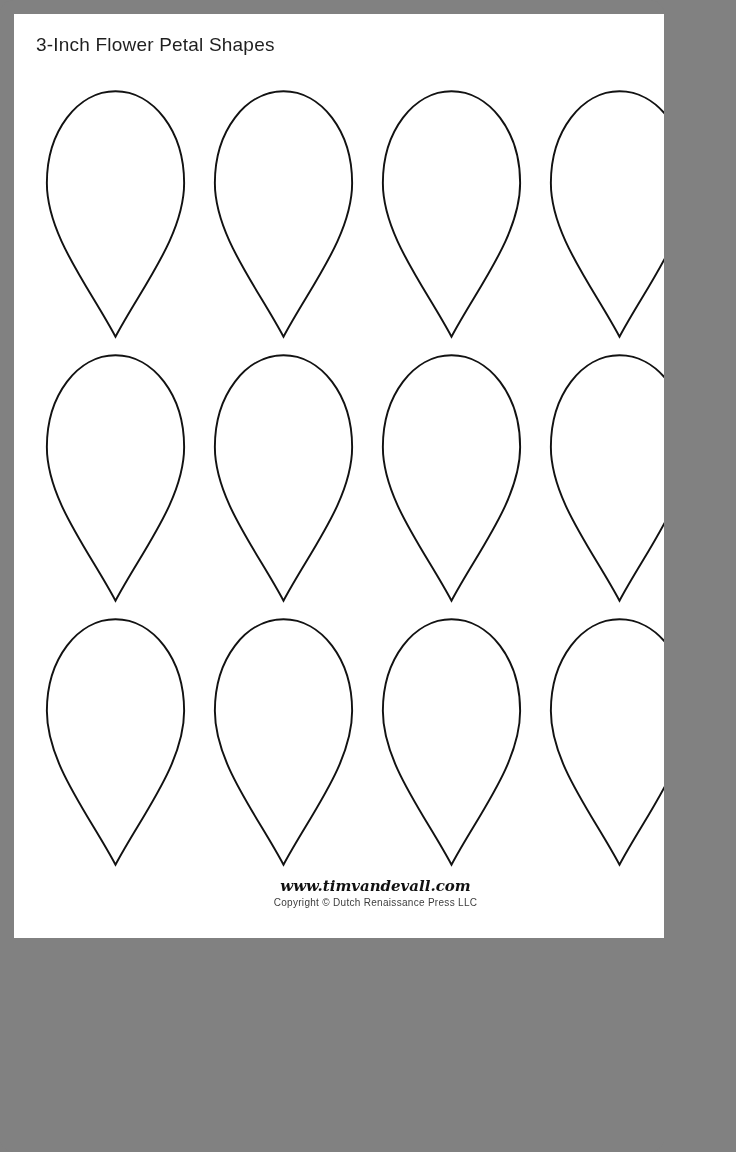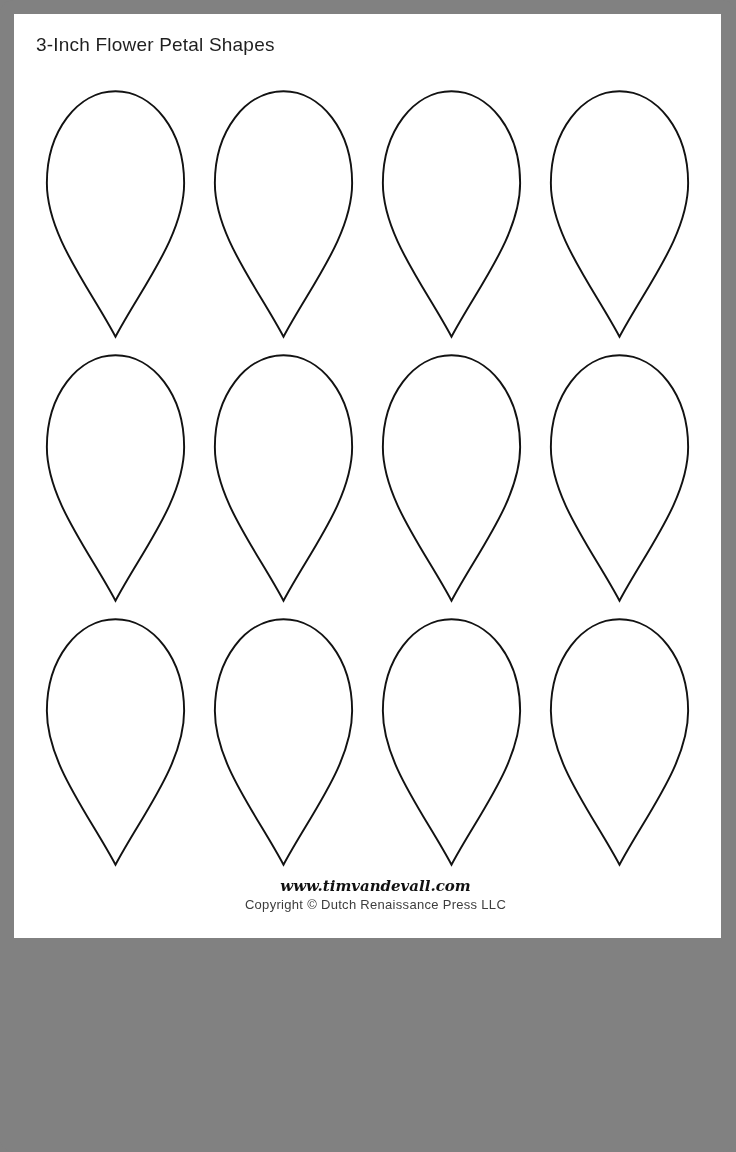--- a/index.html
+++ b/index.html
@@ -3,21 +3,21 @@
 <meta charset="utf-8">
 <style>
   html, body {
     margin: 0;
     padding: 0;
     background: #818181;
     font-family: "Liberation Sans", sans-serif;
   }
   .canvas {
     position: relative;
-    width: 736px;
+    width: 664px;
     height: 1152px;
     background: #818181;
     overflow: hidden;
     border-radius: 14px;
   }
   .page {
     position: absolute;
     left: 14px;
     top: 14px;
     width: 707px;
@@ -65,21 +65,21 @@
   }
   .footer-site {
     font-family: "DejaVu Serif", serif;
     font-style: italic;
     font-weight: 700;
     font-size: 15px;
     color: #111111;
   }
   .footer-copyright {
     font-family: "Liberation Sans", sans-serif;
-    font-size: 13px;
+    font-size: 10px;
     color: #3d3d3d;
     letter-spacing: 0.3px;
   }
 </style>
 </head>
 <body>
 
 <div class="canvas">
   <div class="page">
     <h1 class="page-title">3-Inch Flower Petal Shapes</h1>

